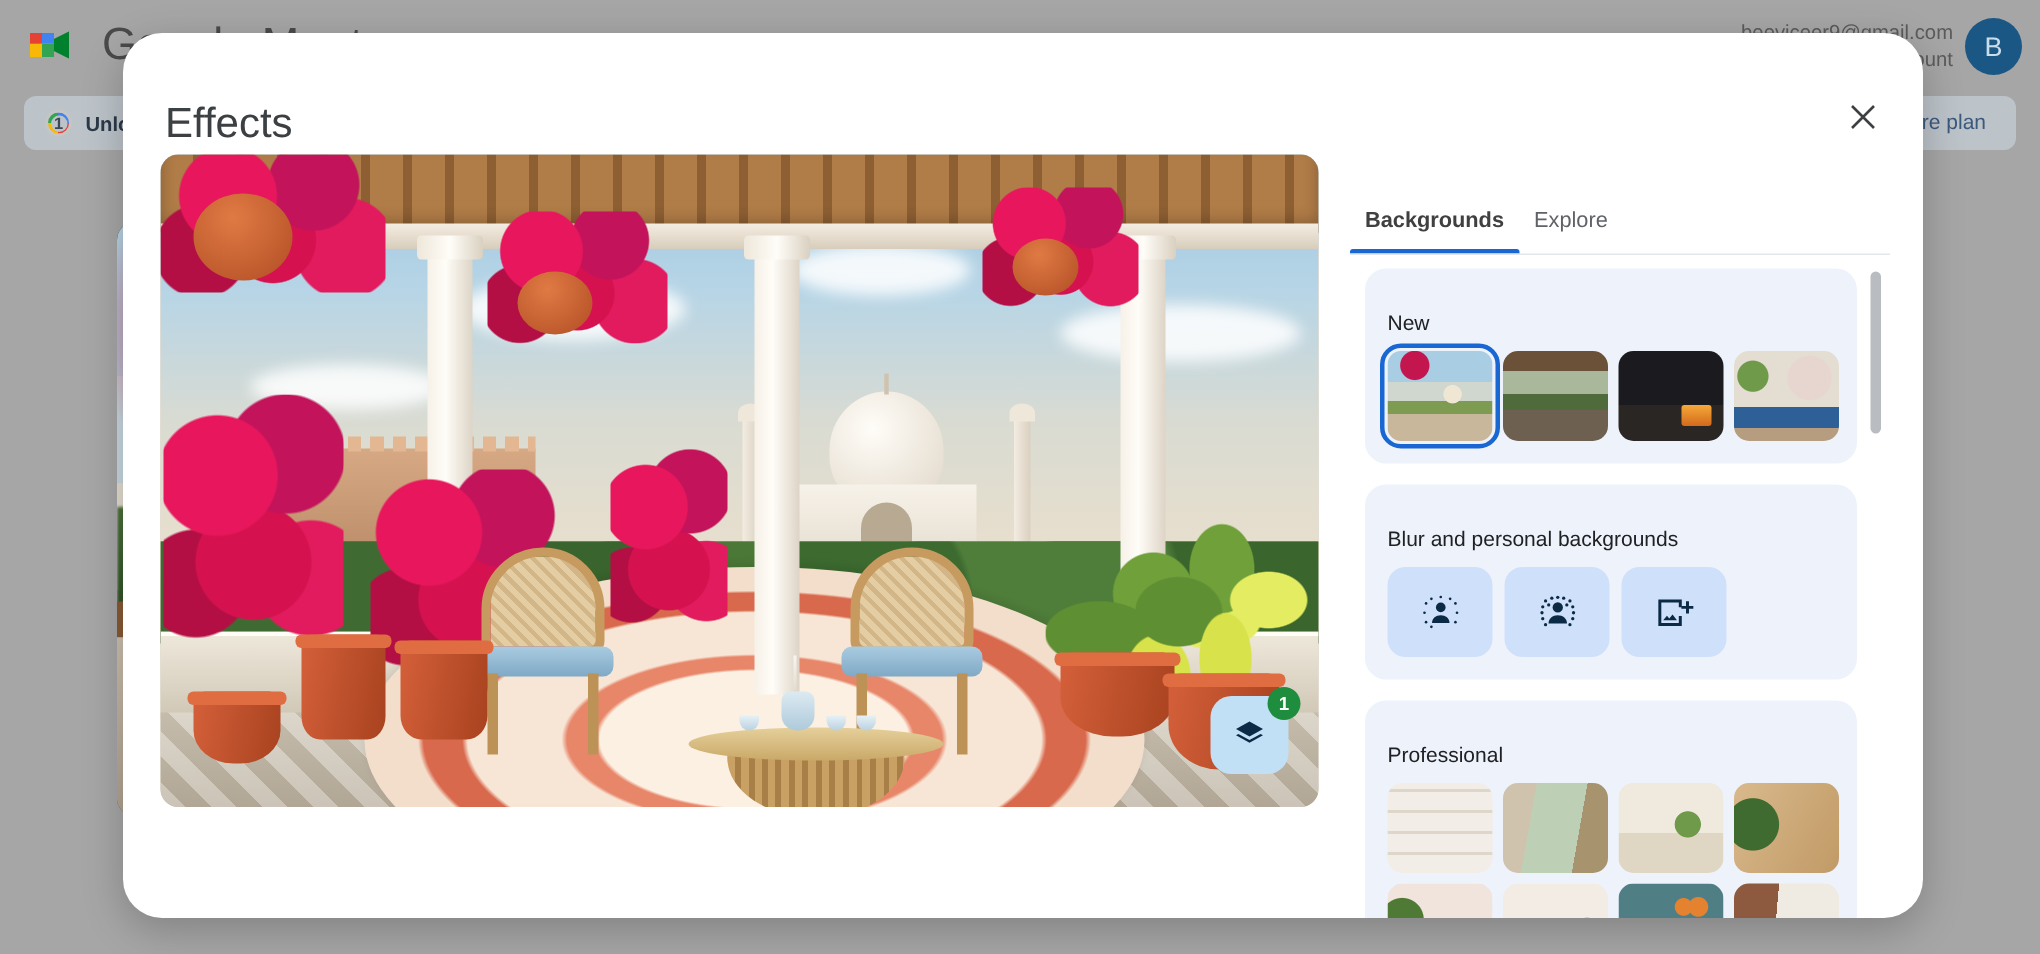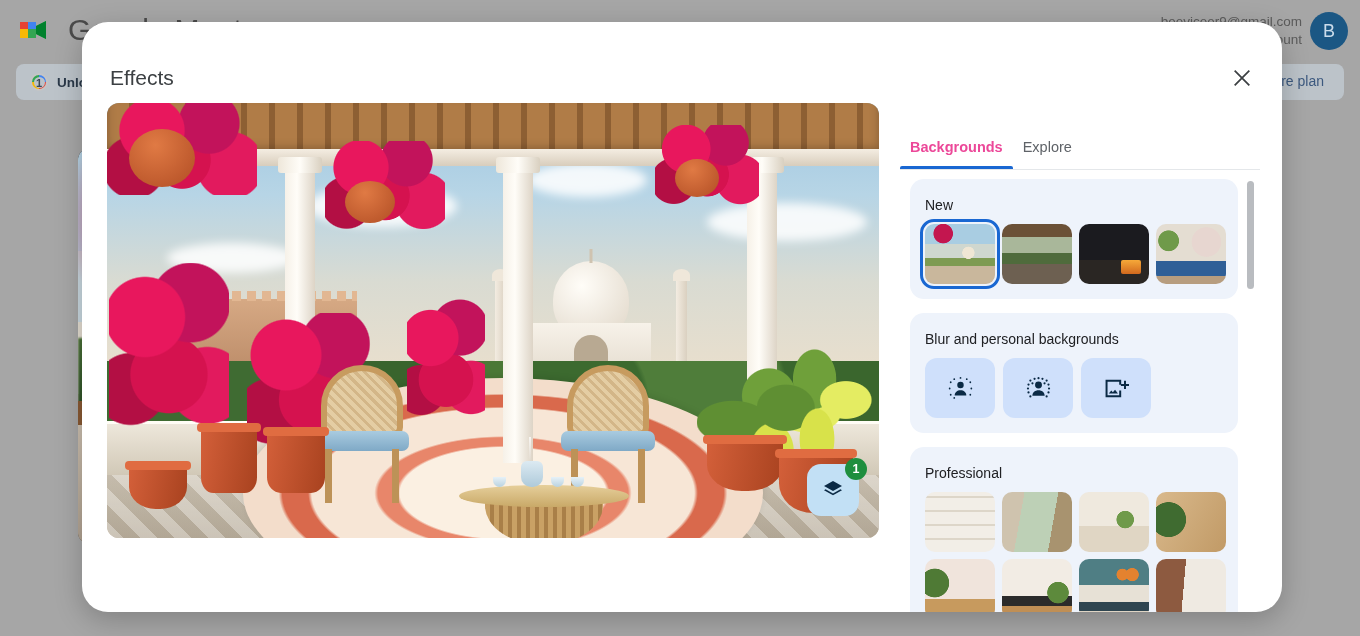--- a/index.html
+++ b/index.html
@@ -112,21 +112,21 @@
   #dialog {
     position: absolute; left: 82px; top: 22px;
     width: 1200px; height: 590px;
     background: #ffffff;
     border-radius: 26px;
     box-shadow: 0 8px 28px rgba(0,0,0,.22);
     overflow: hidden;
   }
   #dlg-title {
     position: absolute; left: 28px; top: 44px;
-    font-size: 21px; color: #3c4043; font-weight: 400;
+    font-size: 28px; color: #3c4043; font-weight: 400;
   }
   #dlg-close {
     position: absolute; right: 20px; top: 36px;
     width: 40px; height: 40px; border-radius: 50%;
     border: none; background: transparent; cursor: pointer;
     display: flex; align-items: center; justify-content: center;
   }
   #dlg-close svg { width: 22px; height: 22px; }
 
   
@@ -356,39 +356,39 @@
     position: absolute; left: 0; top: 22px; right: 0; height: 44px;
     display: flex; gap: 0;
   }
   .tab {
     border: none; background: transparent; cursor: pointer;
     font-size: 14.5px; color: #5f6368;
     padding: 0 10px; height: 44px;
     position: relative;
     font-family: "Liberation Sans", sans-serif;
   }
-  .tab.active { color: #ec4899; font-weight: 700; }
+  .tab.active { color: #404040; font-weight: 700; }
   .tab.active::after {
     content: ""; position: absolute; left: 0; right: 0; bottom: 0;
     height: 3px; background: #1967d2; border-radius: 2px 2px 0 0;
   }
   #tab-div {
     position: absolute; left: 0; right: 0; top: 66px; height: 1px;
     background: #e4e7ea;
   }
 
   #panel-scroll {
     position: absolute; left: 0; right: 0; top: 67px; bottom: 0;
     overflow: hidden;
     padding: 9px 22px 0 10px;
   }
   .group {
     background: #eef3fb;
     border-radius: 14px;
-    padding: 18px 15px 15px;
+    padding: 28px 15px 15px;
     margin-bottom: 14px;
   }
   .group-title {
     font-size: 14px; color: #202124; margin-bottom: 11px;
   }
   .thumbs {
     display: grid; grid-template-columns: repeat(4, 70px);
     gap: 7px;
   }
   .thumb {

